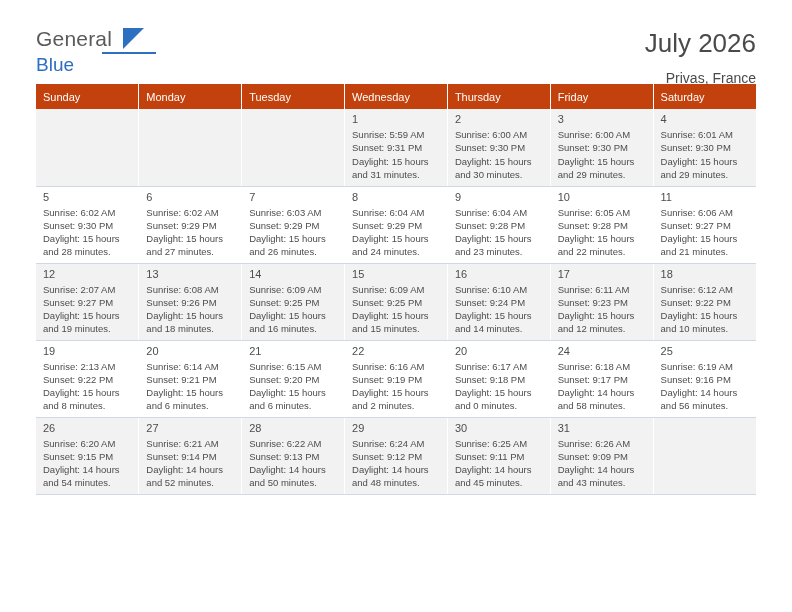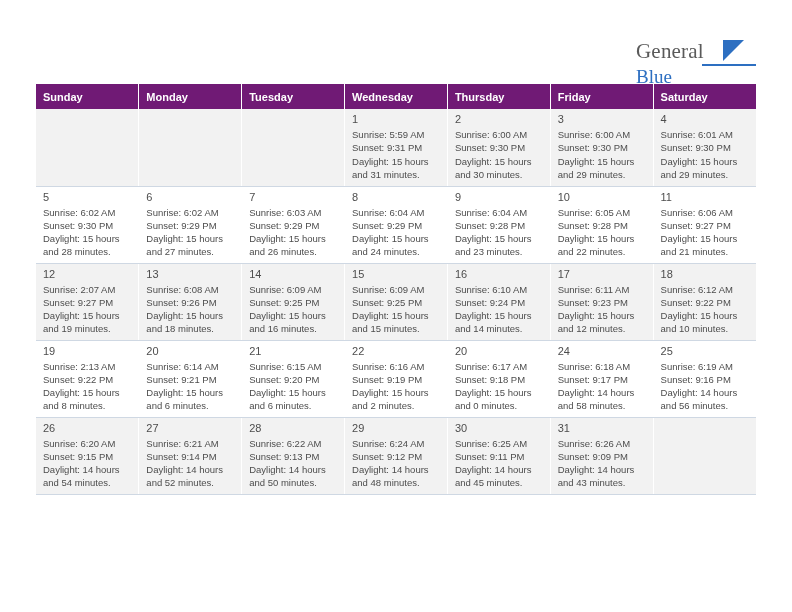--- a/index.html
+++ b/index.html
@@ -17,26 +17,25 @@
   .page {
     position: relative;
     width: 792px;
     height: 612px;
     box-sizing: border-box;
     padding: 0 36px;
   }
   
   .header {
     display: flex;
-    justify-content: flex-end;
+    justify-content: space-between;
     align-items: flex-start;
-    padding-top: 40px;
+    padding-top: 28px;
     height: 72px;
     box-sizing: border-box;
-    font-family: Liberation Serif, serif;
   }
   .logo {
     position: relative;
     width: 120px;
     height: 52px;
   }
   .logo-general {
     font-size: 21px;
     color: #5a5a5a;
     letter-spacing: .2px;
@@ -80,24 +79,24 @@
     margin-top: 12px;
   }
   
   .calendar {
     margin-top: 12px;
     width: 720px;
     border-collapse: collapse;
     table-layout: fixed;
   }
   .calendar th {
-    background: #701a75;
+    background: #c2410c;
     color: #ffffff;
     font-size: 11px;
-    font-weight: bold;
+    font-weight: normal;
     text-align: left;
     padding: 6px 0 6px 7px;
     height: 13px;
     border-right: 1px solid #ffffff;
   }
   .calendar th:last-child { border-right: none; }
   .calendar td {
     vertical-align: top;
     height: 77px;
     padding: 4px 7px 3px 7px;
@@ -124,20 +123,24 @@
 <body>
 
 <div class="page">
 
   <div class="header">
     <div class="logo">
       <div class="logo-general">General</div>
       <div class="logo-blue">Blue</div>
       <div class="logo-flag"></div>
       <div class="logo-underline"></div>
+    </div>
+    <div class="title-block">
+      <div class="cal-title">July 2026</div>
+      <div class="cal-sub">Privas, France</div>
     </div>
   </div>
 
   <table class="calendar">
     <thead>
       <tr>
         <th>Sunday</th>
         <th>Monday</th>
         <th>Tuesday</th>
         <th>Wednesday</th>

